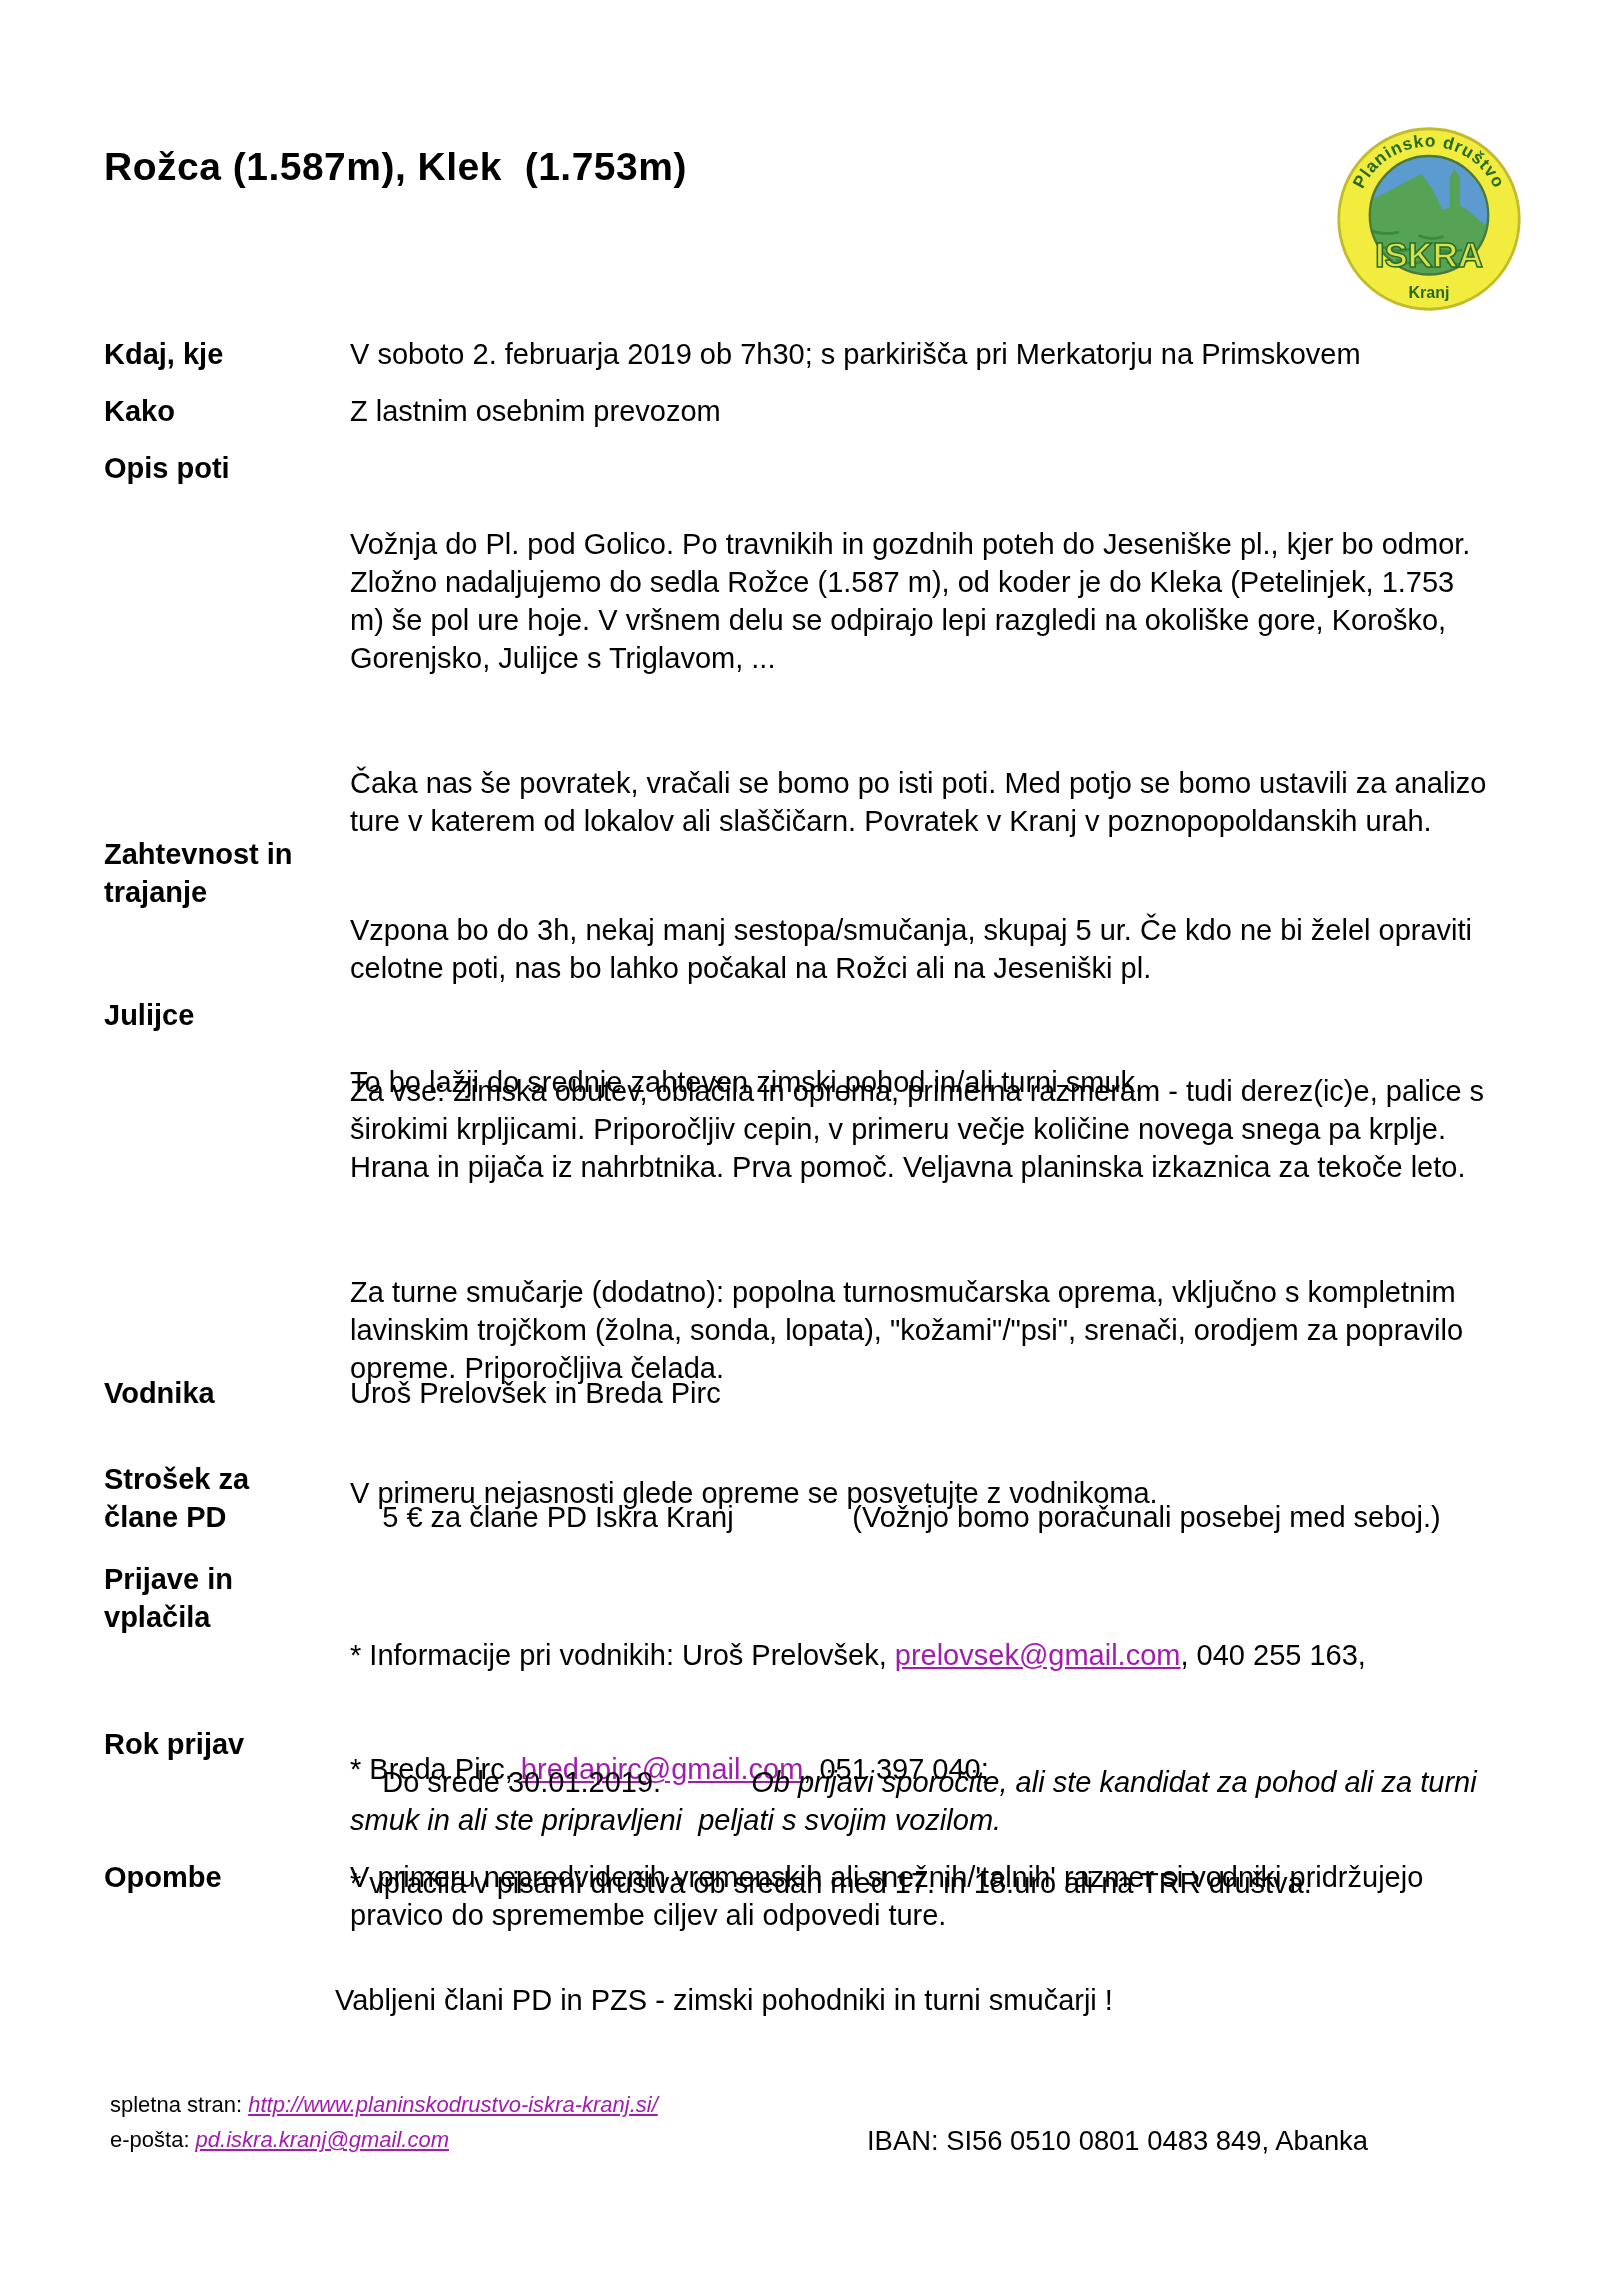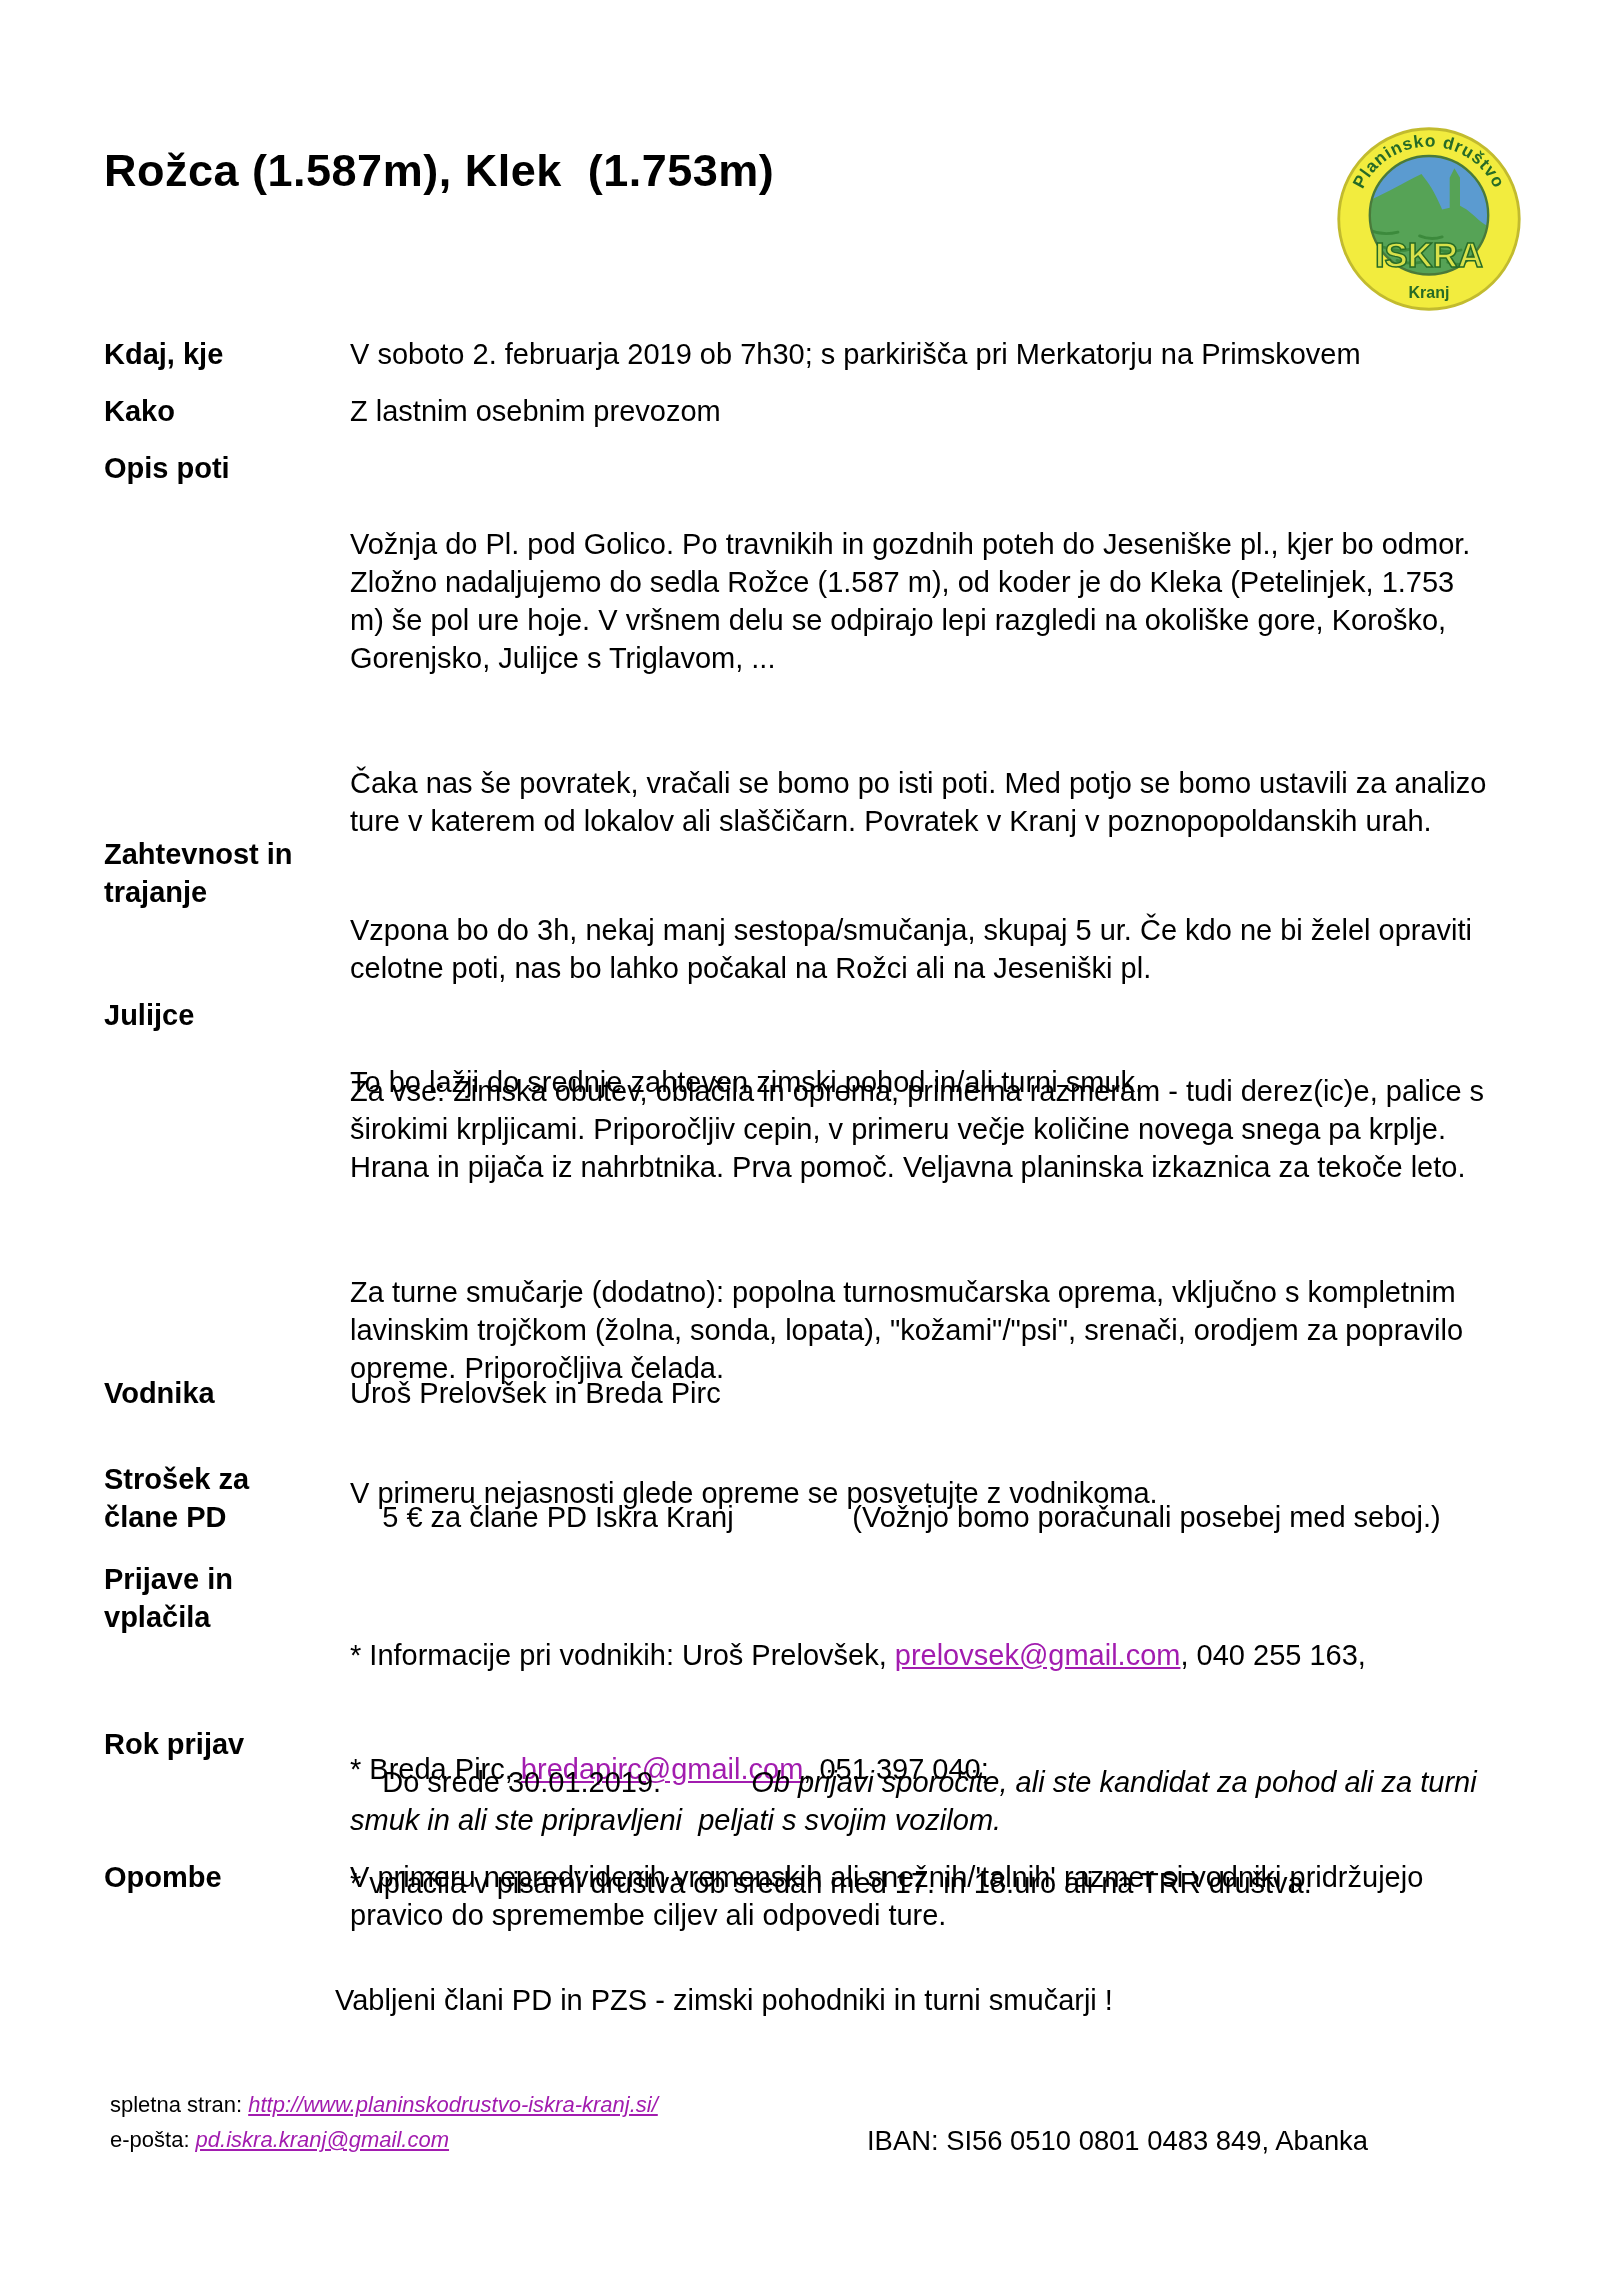--- a/index.html
+++ b/index.html
@@ -7,21 +7,21 @@
   body {
     width:1621px; height:2293px;
     position:relative;
     font-family:"Liberation Sans", sans-serif;
     color:#000000;
     overflow:hidden;
   }
   .abs { position:absolute; }
   .page-title {
     left:104px; top:145px;
-    font-size:45px; font-weight:bold;
+    font-size:39px; font-weight:bold;
     white-space:pre-wrap;
     letter-spacing:0.5px;
   }
   .logo-wrap { left:1335px; top:125px; width:188px; height:188px; }
   .row {
     left:104px; right:93px;
     display:grid;
     grid-template-columns:246px 1fr;
     font-size:29px; line-height:38px;
   }

